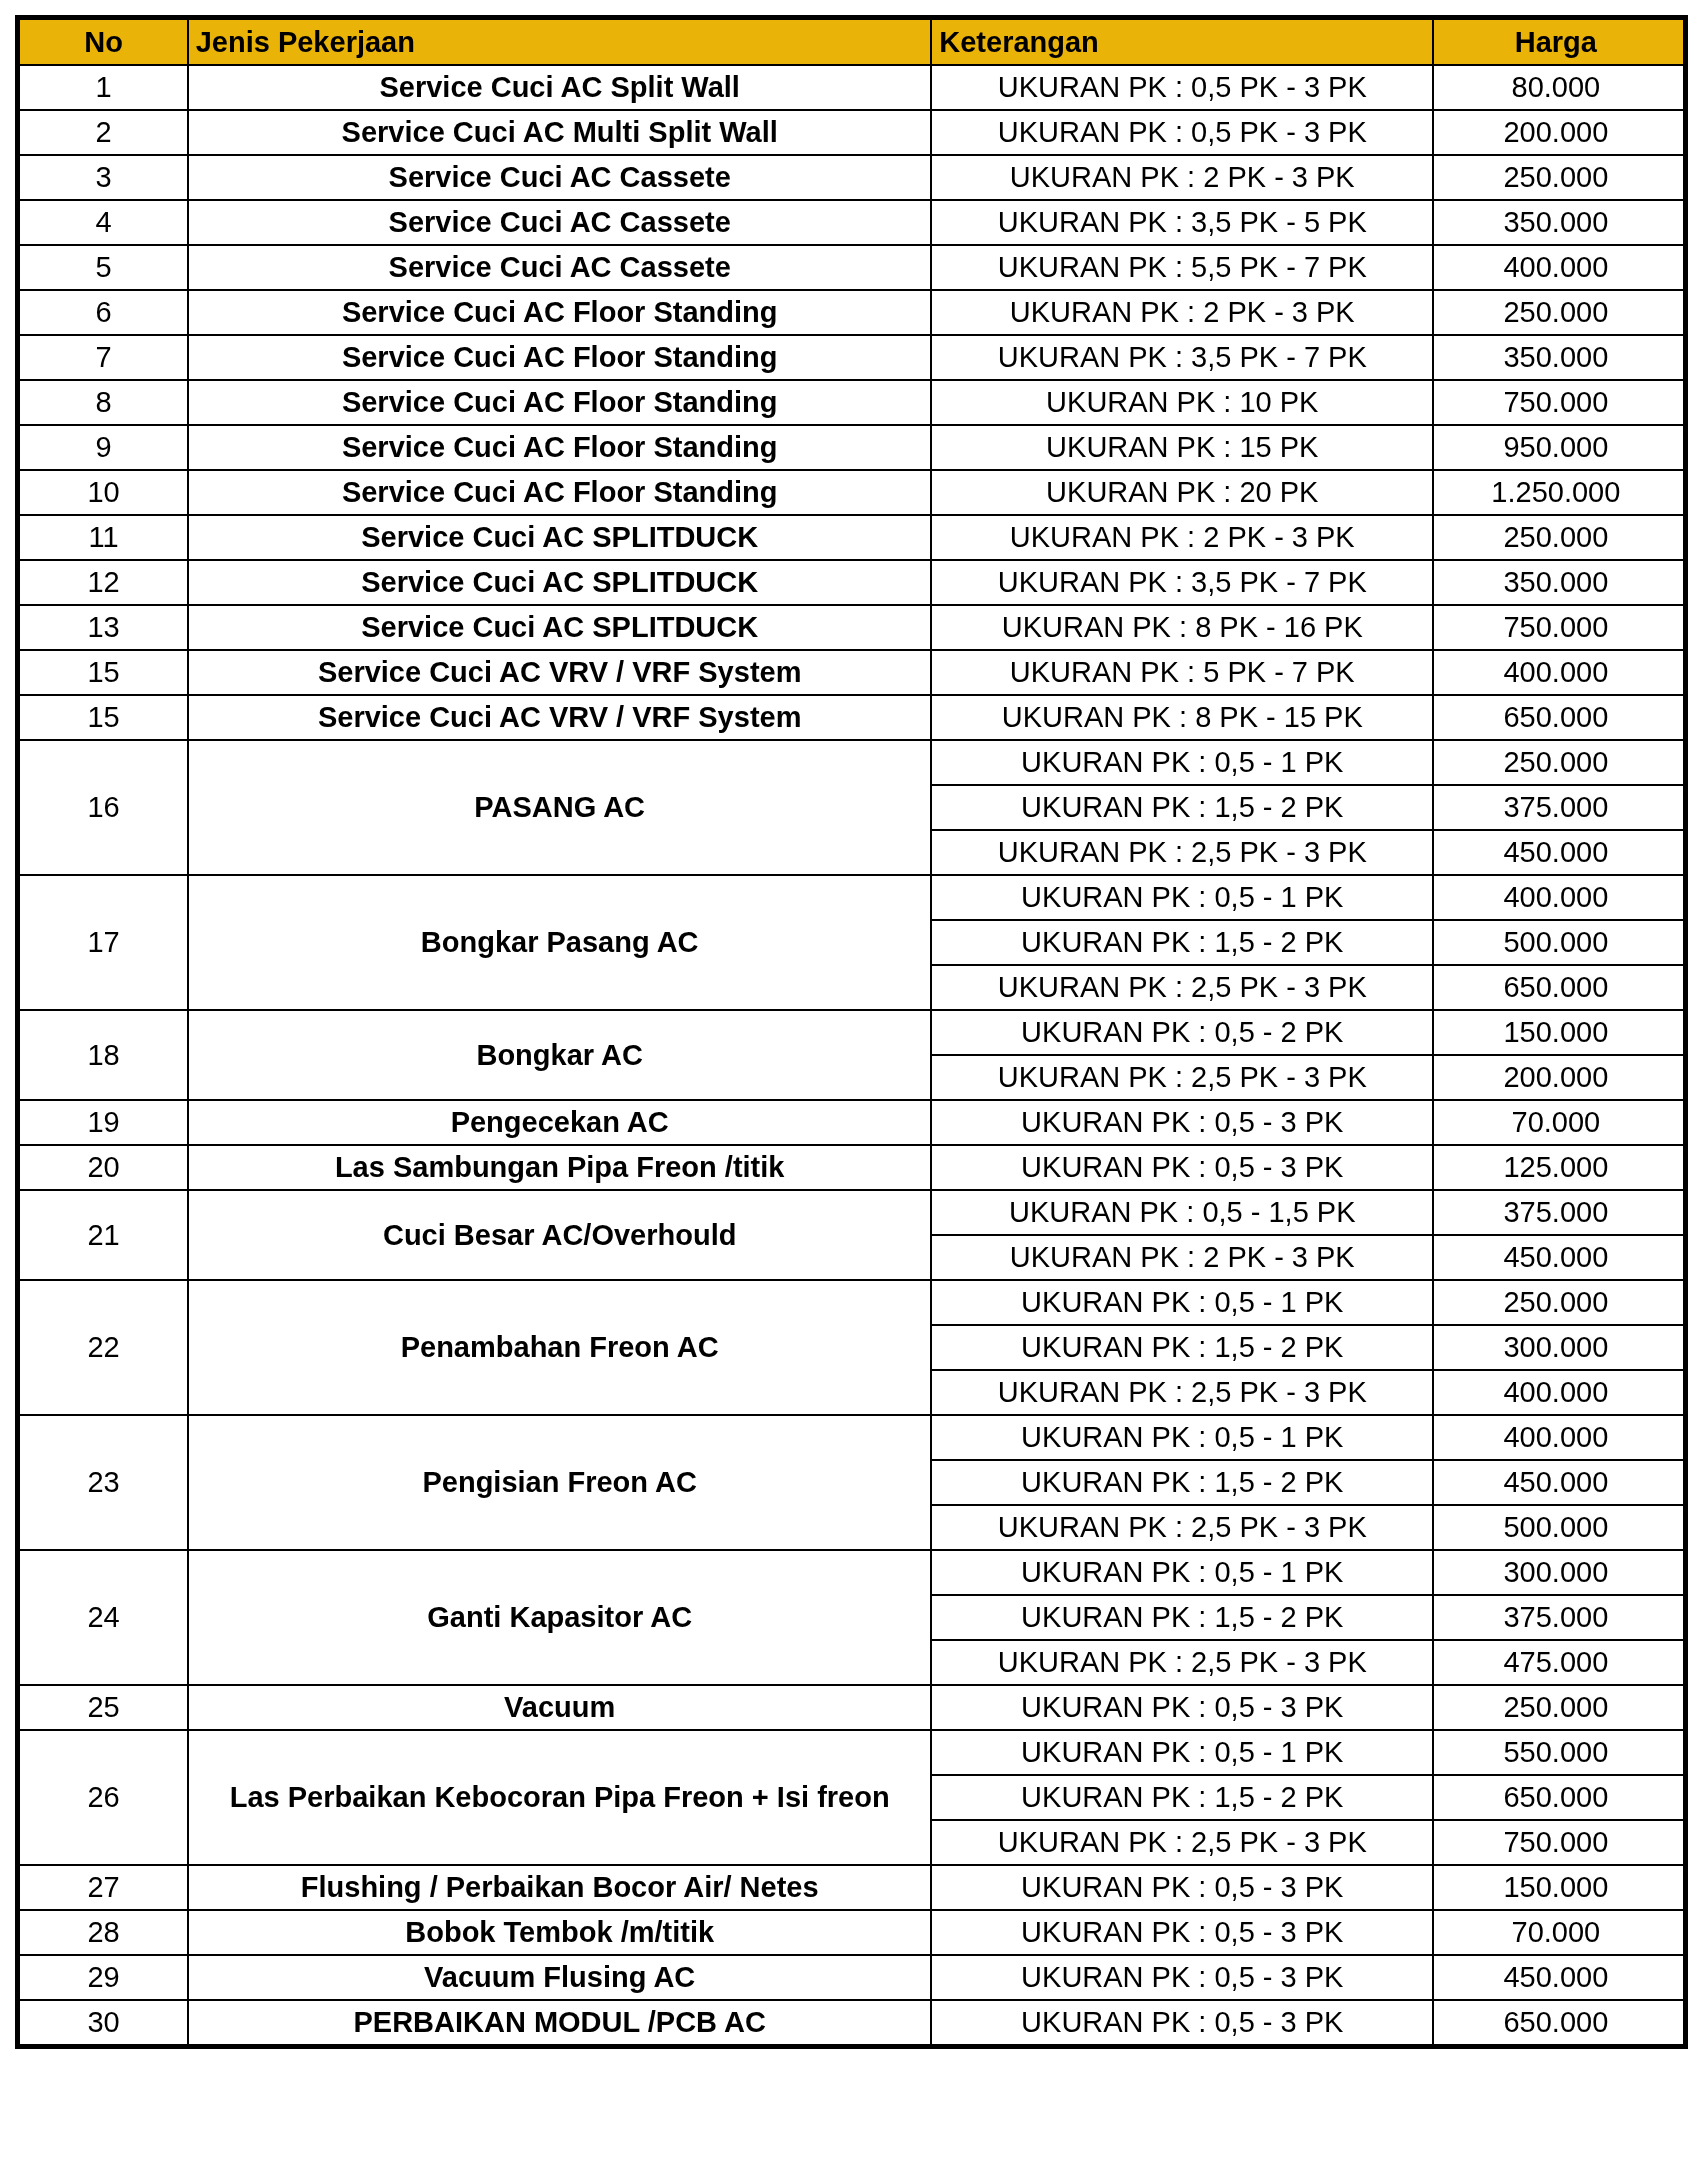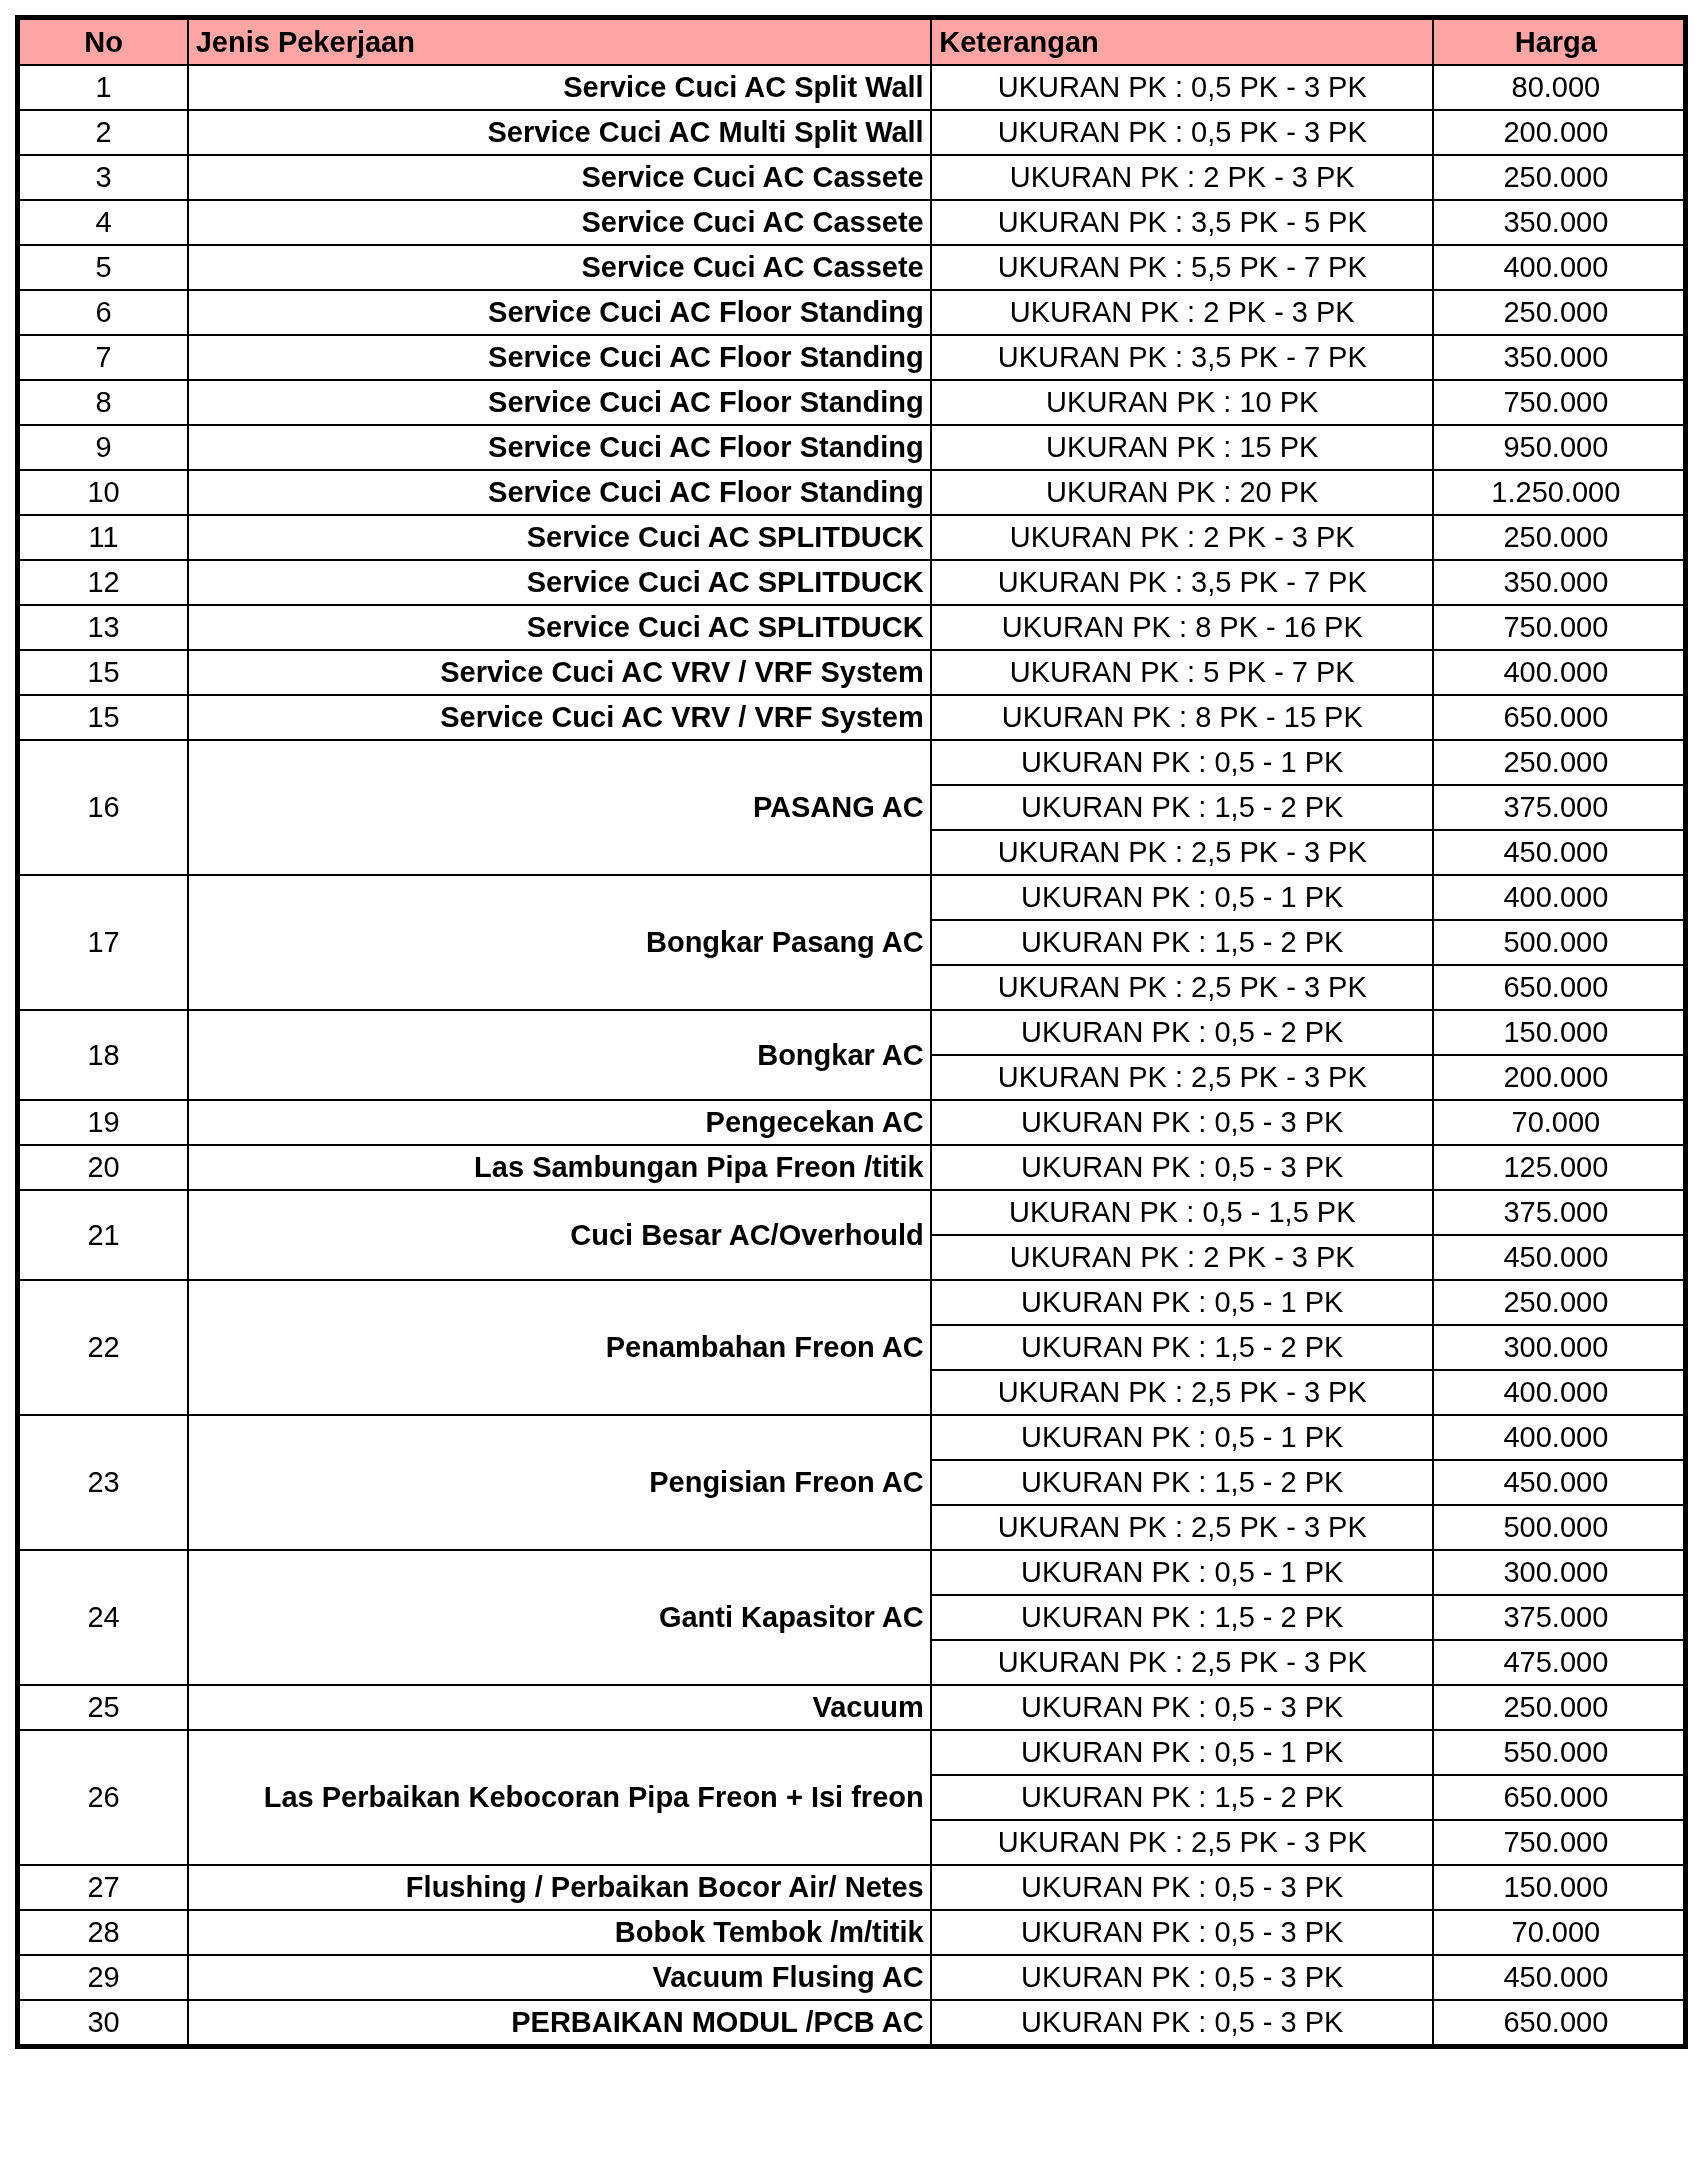--- a/index.html
+++ b/index.html
@@ -1,21 +1,21 @@
 <!DOCTYPE html>
 <html style="font-size:13.6px"><head>
 <meta charset="utf-8">
 <style>
   html,body{margin:0;padding:0;background:#fff;}
   body{width:1698px;height:2181px;position:relative;font-family:"Liberation Sans",sans-serif;}
   table{position:absolute;left:15.3px;top:15.3px;border-collapse:collapse;border:5.1px solid #000;}
   td,th{border:2.6px solid #000;height:43px;padding:0 6.8px;font-size:29px;color:#000;white-space:nowrap;}
-  th{background:#fca5a5;font-weight:bold;height:44px;}
+  th{background:#eab308;font-weight:bold;height:44px;}
   .c-no{width:153px;text-align:center;}
-  .c-job{width:728px;font-weight:bold;text-align:right;}
+  .c-job{width:728px;font-weight:bold;text-align:center;}
   .c-ket{width:486px;text-align:center;}
   .c-price{width:230px;text-align:center;padding-right:12px;}
   th.c-job,th.c-ket{text-align:left;margin-top:24px;}
   th.c-price{text-align:center;margin-left:22px;}
   th.c-no{text-align:center;}
 </style>
 </head>
 <body>
 
 <table>

